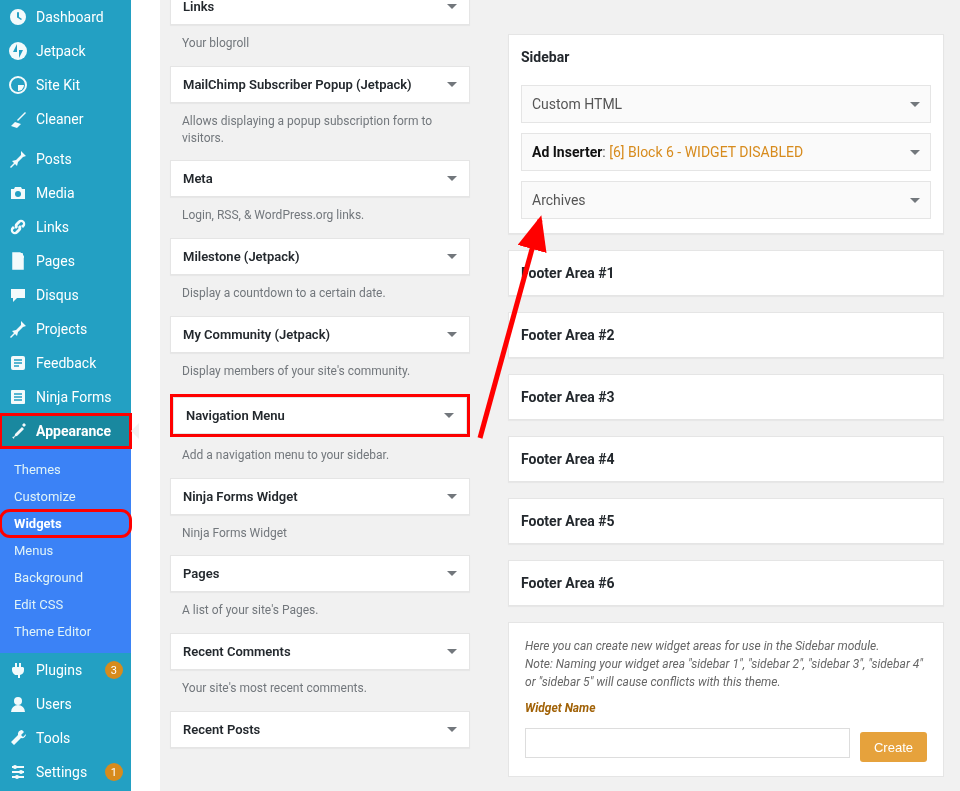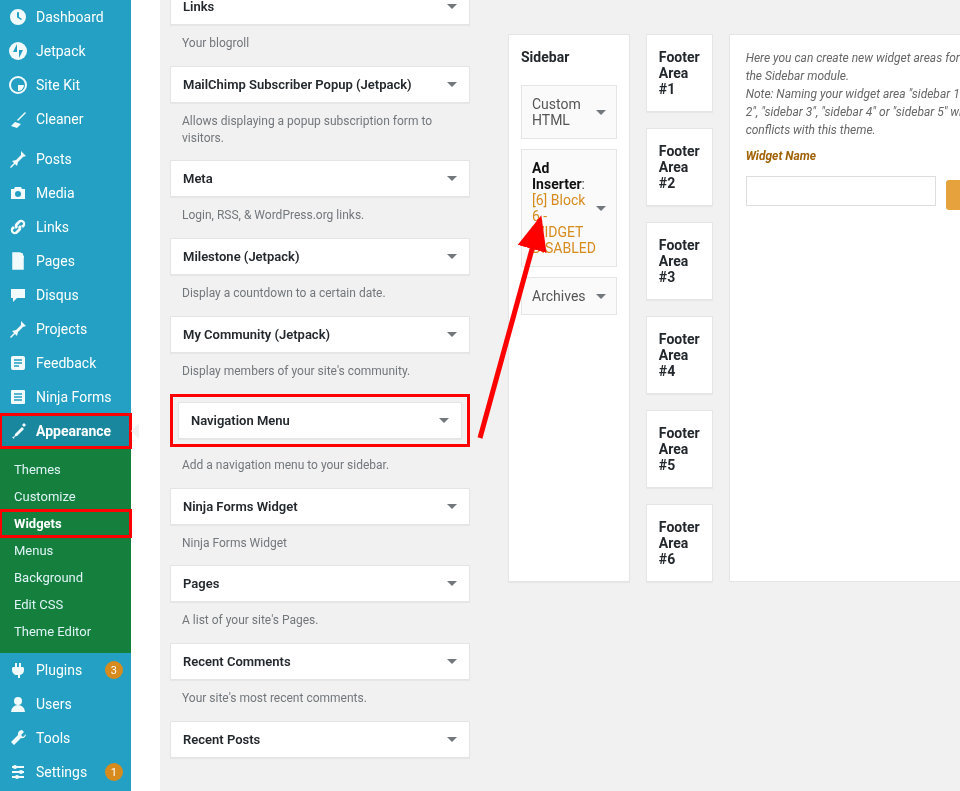--- a/index.html
+++ b/index.html
@@ -79,32 +79,33 @@
     position: absolute;
     right: -8px;
     top: 50%;
     margin-top: -8px;
     width: 0; height: 0;
     border-top: 8px solid transparent;
     border-bottom: 8px solid transparent;
     border-right: 8px solid #f1f1f1;
   }
   .submenu {
-    background: #15803d;
+    background: #3b82f6;
     padding: 8px 0;
   }
   .submenu .sub-item {
     padding: 6px 10px 6px 14px;
     font-size: 13px;
     color: #dff3f8;
     cursor: pointer;
   }
   .submenu .sub-item.current {
     color: #ffffff;
     font-weight: 700;
+    border-radius: 10px;
   }
   .hl-red {
     outline: 3px solid #ff0000;
     outline-offset: -2px;
   }
 
   
   .content {
     position: absolute;
     left: 160px;
@@ -118,21 +119,21 @@
     left: 10px;
     top: -12px;
     width: 300px;
   }
   .col-right {
     position: absolute;
     left: 348px;
     right: 16px;
     top: 34px;
     display: flex;
-    flex-direction: row;
+    flex-direction: column;
     gap: 16px;
   }
 
   .widget-box {
     background: #ffffff;
     border: 1px solid #e5e5e5;
     box-shadow: 0 1px 1px rgba(0,0,0,0.04);
   }
   .widget-head {
     display: flex;
@@ -151,21 +152,20 @@
     border-top: 5px solid #72777c;
   }
   .widget-desc {
     font-size: 12px;
     color: #72777c;
     padding: 10px 12px 14px 12px;
     line-height: 1.4;
   }
   .widget-highlight {
     border: 3px solid #ff0000;
-    padding: 5px;
     background: #f1f1f1;
   }
   .widget-highlight .widget-box { margin: 0; }
 
   .sidebar-panel {
     background: #ffffff;
     border: 1px solid #e5e5e5;
     box-shadow: 0 1px 1px rgba(0,0,0,0.04);
   }
   .sidebar-panel .panel-head {

